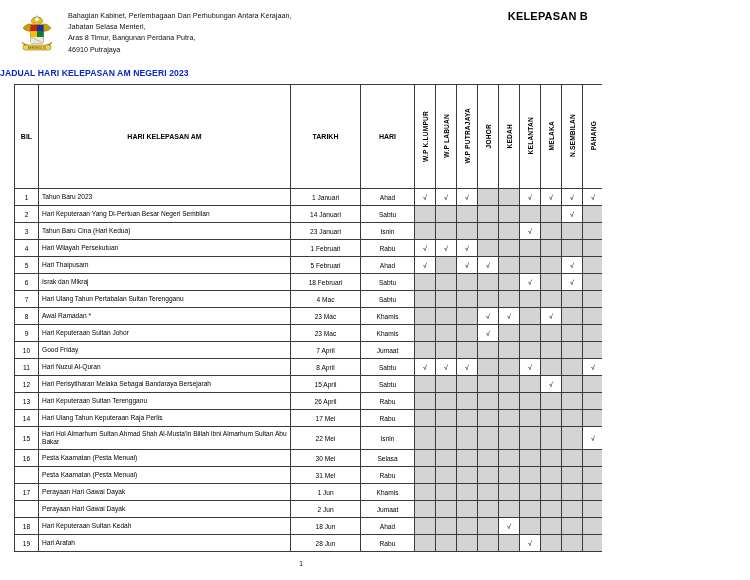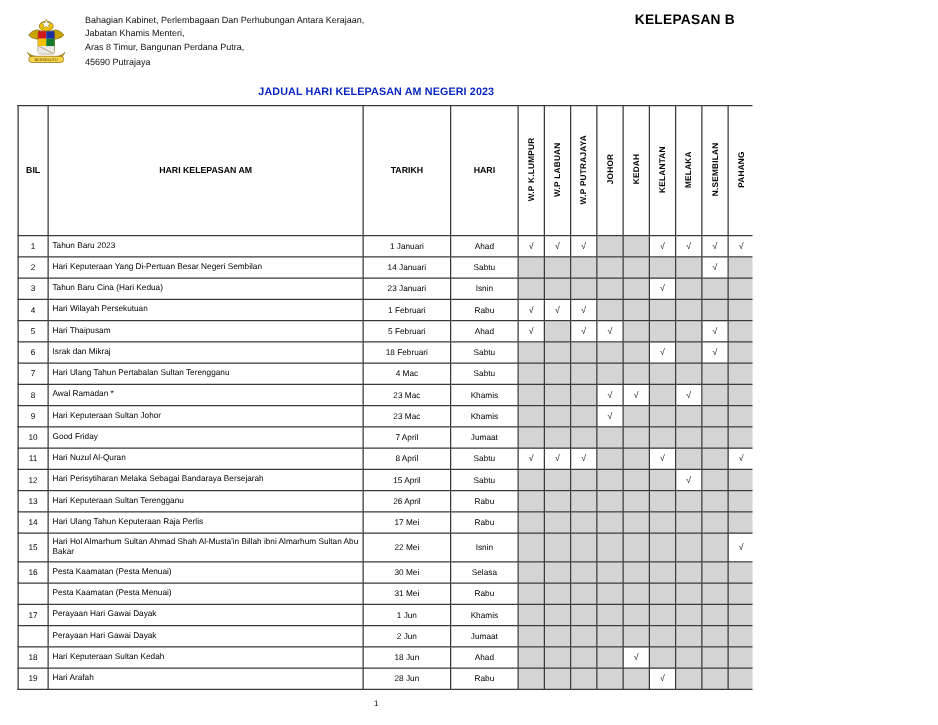--- a/index.html
+++ b/index.html
@@ -41,21 +41,20 @@
   .org div { white-space: nowrap; }
   .lampiran {
     position: absolute;
     right: 14px;
     top: 10px;
     font-size: 11px;
     font-weight: bold;
     letter-spacing: .2px;
   }
   .doc-title {
-    text-align: center;
     color: #0a26c4;
     font-weight: bold;
     font-size: 8.6px;
     margin-top: 10px;
     letter-spacing: .1px;
   }
   
   .tablewrap {
     padding: 6px 14px 0 14px;
   }
@@ -132,23 +131,23 @@
         <rect x="16.5" y="25" width="13" height="6" fill="#e8e8e8"></rect>
         <path d="M17 25 l12 6" stroke="#8a6a00" stroke-width="0.4"></path>
         <path d="M8 30 C14 36 32 36 38 30 L36 33 C30 38 16 38 10 33 Z" fill="#f2c200" stroke="#7a5c00" stroke-width="0.5"></path>
         <path d="M10 32 C16 38 30 38 36 32" fill="none" stroke="#7a5c00" stroke-width="0.5"></path>
         <rect x="9" y="33" width="28" height="5" rx="2.5" fill="#f5d34a" stroke="#7a5c00" stroke-width="0.5"></rect>
         <text x="23" y="37" font-size="3" text-anchor="middle" fill="#5a4300" font-family="Liberation Sans, sans-serif">BERSEKUTU</text>
       </svg>
     </div>
     <div class="org">
       <div>Bahagian Kabinet, Perlembagaan Dan Perhubungan Antara  Kerajaan,</div>
-      <div>Jabatan Khamis Menteri,</div>
+      <div>Jabatan Selasa Menteri,</div>
       <div>Aras 8 Timur, Bangunan Perdana Putra,</div>
-      <div>45690 Putrajaya</div>
+      <div>46910 Putrajaya</div>
     </div>
     <div class="lampiran">KELEPASAN B</div>
   </div>
 
   <div class="doc-title">JADUAL HARI KELEPASAN AM NEGERI 2023</div>
 
   <div class="tablewrap">
     <table>
       <thead>
         <tr>

